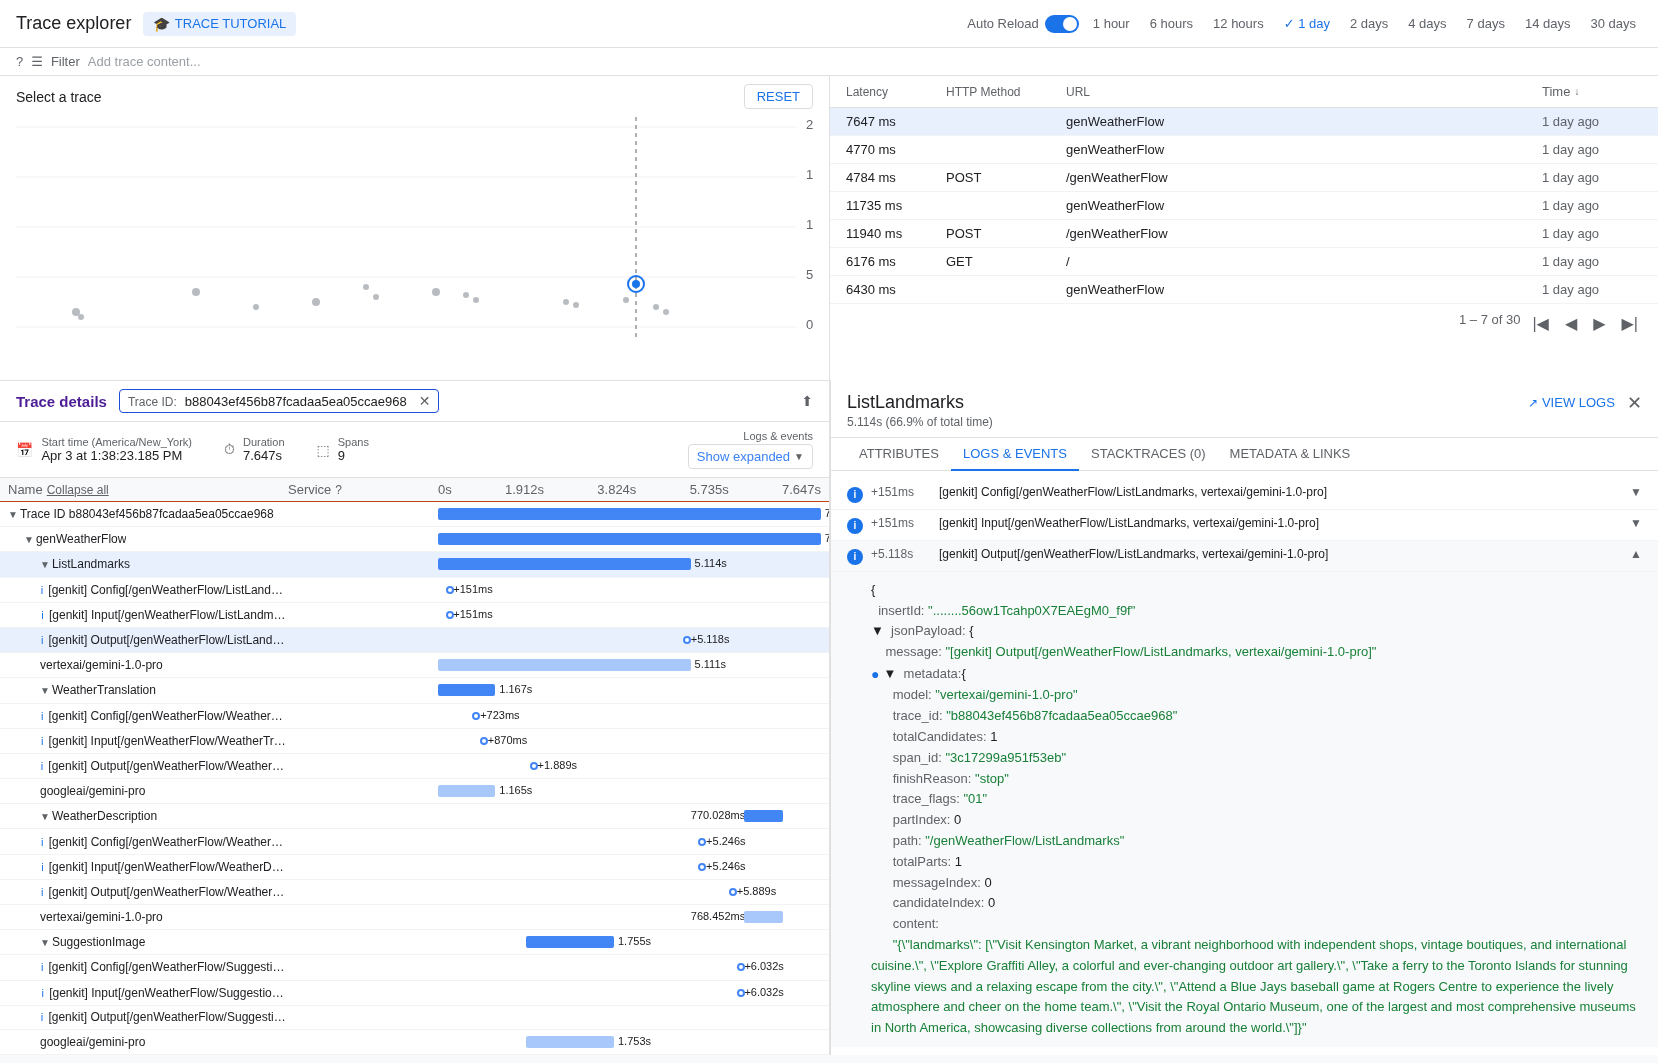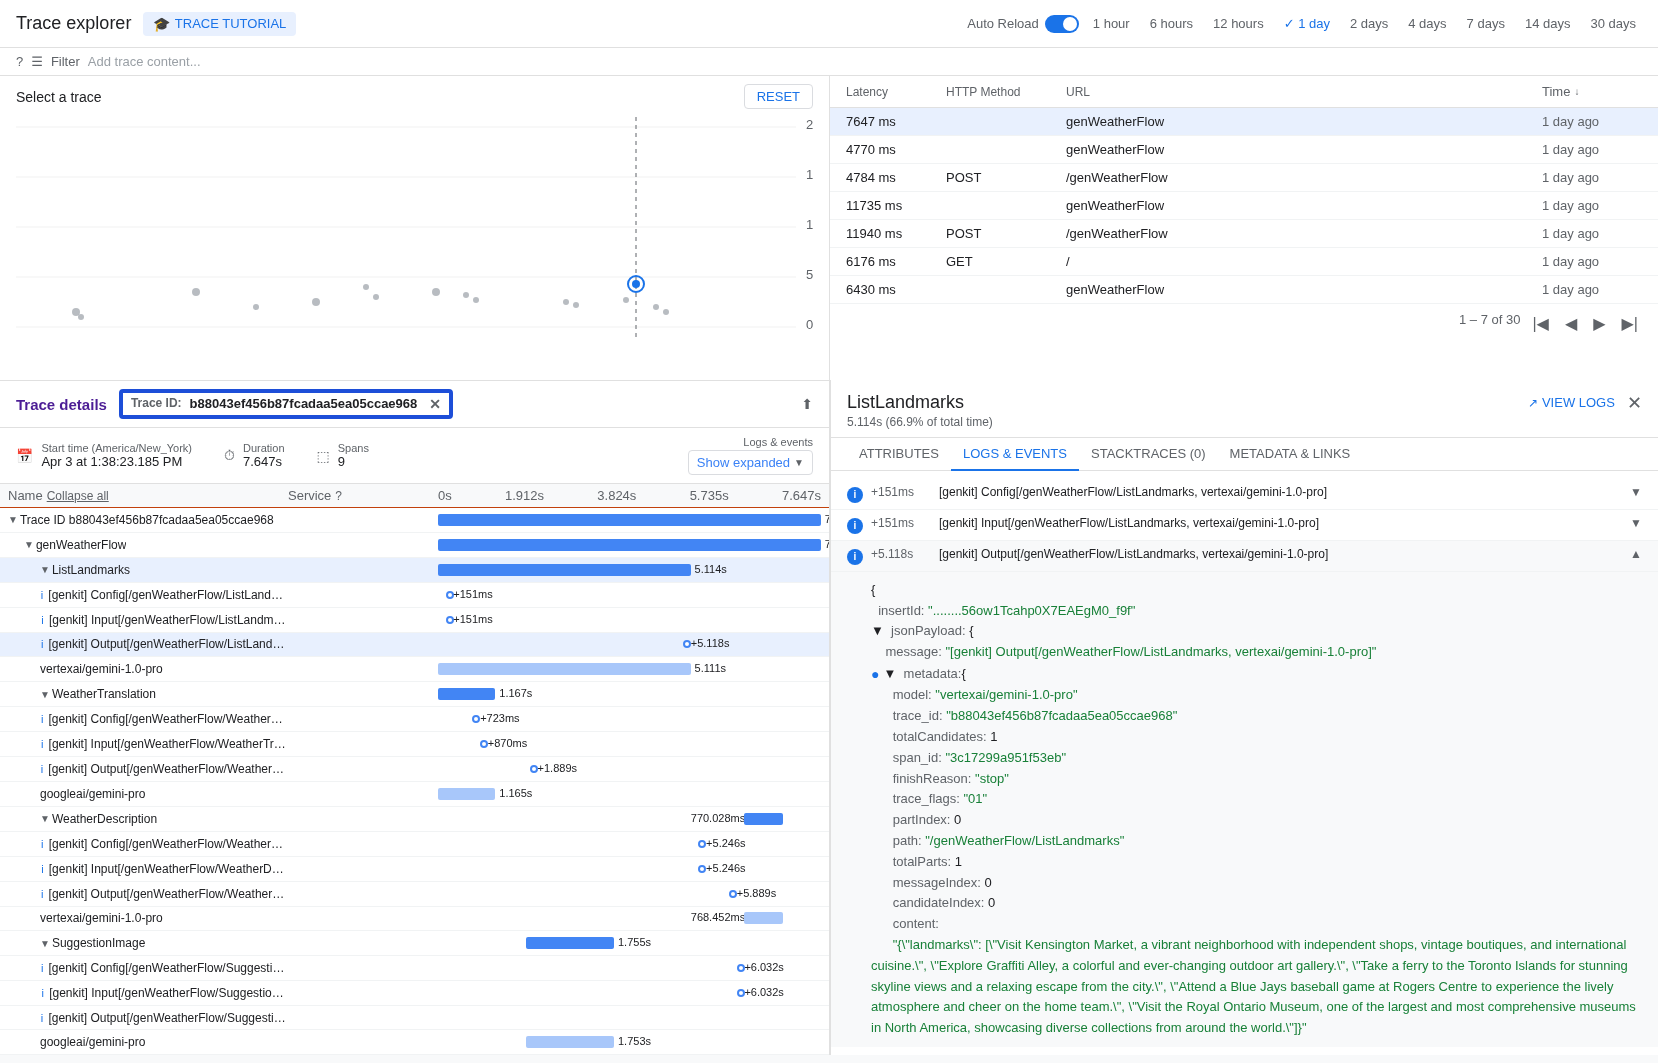--- a/index.html
+++ b/index.html
@@ -97,22 +97,22 @@
     .page-btn { cursor: pointer; color: #5f6368; font-size: 16px; padding: 2px 4px; }
 
     
     .trace-details { background: #fff; display: flex; flex-direction: column; flex: 1; overflow: hidden; }
     .trace-details-header {
       display: flex; align-items: center; padding: 8px 16px; border-bottom: 1px solid #e0e0e0;
       background: #fff;
     }
     .trace-details-title { font-size: 15px; font-weight: 700; color: #4c1d95; margin-right: 12px; }
     .trace-id-badge {
-      display: flex; align-items: flex-start; gap: 4px; border: 4px solid #1d4ed8;
-      border-radius: 4px; padding: 3px 8px; font-size: 12px; color: #202124; font-weight: bold;
+      display: flex; align-items: flex-end; gap: 4px; border: 1px solid #1d4ed8;
+      border-radius: 4px; padding: 3px 8px; font-size: 12px; color: #202124;
     }
     .trace-id-label { color: #5f6368; font-size: 12px; margin-right: 4px; }
     .close-x { color: #5f6368; cursor: pointer; margin-left: 8px; font-size: 14px; }
     .collapse-icon { margin-left: auto; color: #5f6368; cursor: pointer; font-size: 14px; }
 
     .trace-meta {
       display: flex; align-items: center; padding: 8px 16px; gap: 32px;
       background: #fff; border-bottom: 1px solid #e0e0e0; flex-shrink: 0;
     }
     .meta-item { display: flex; align-items: center; gap: 8px; }

